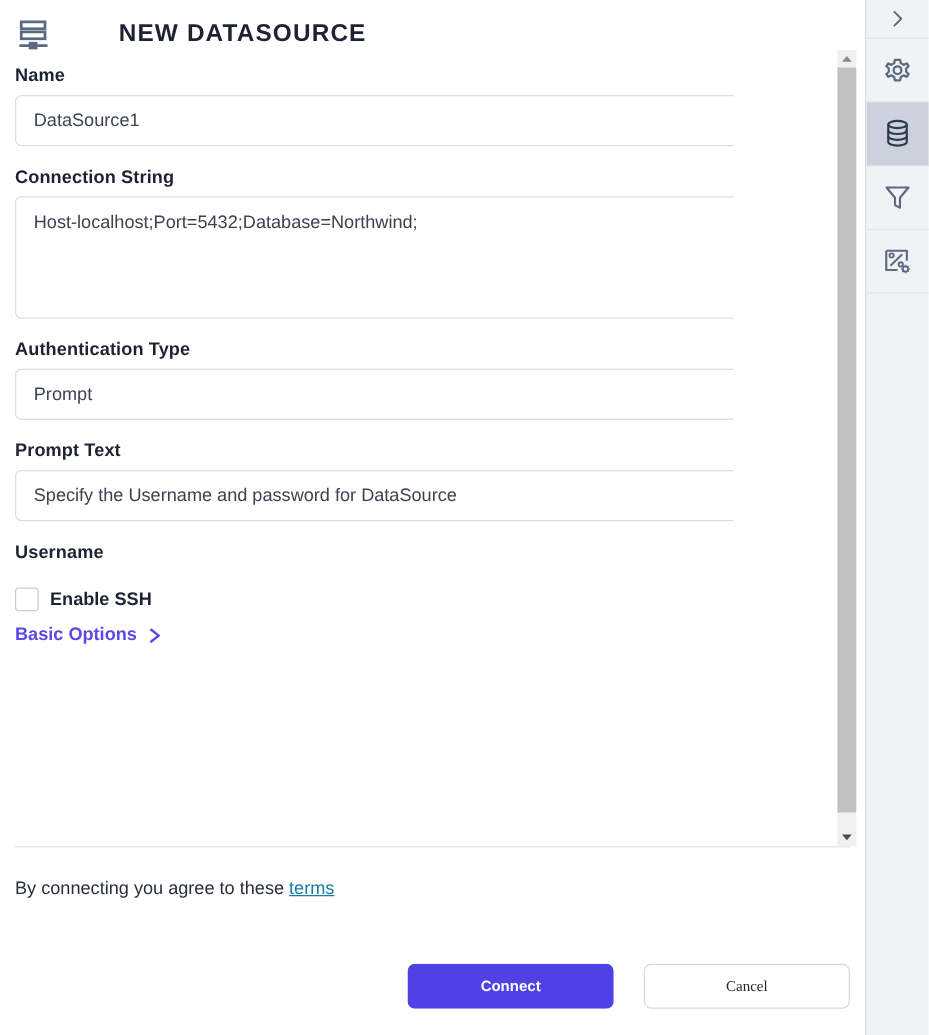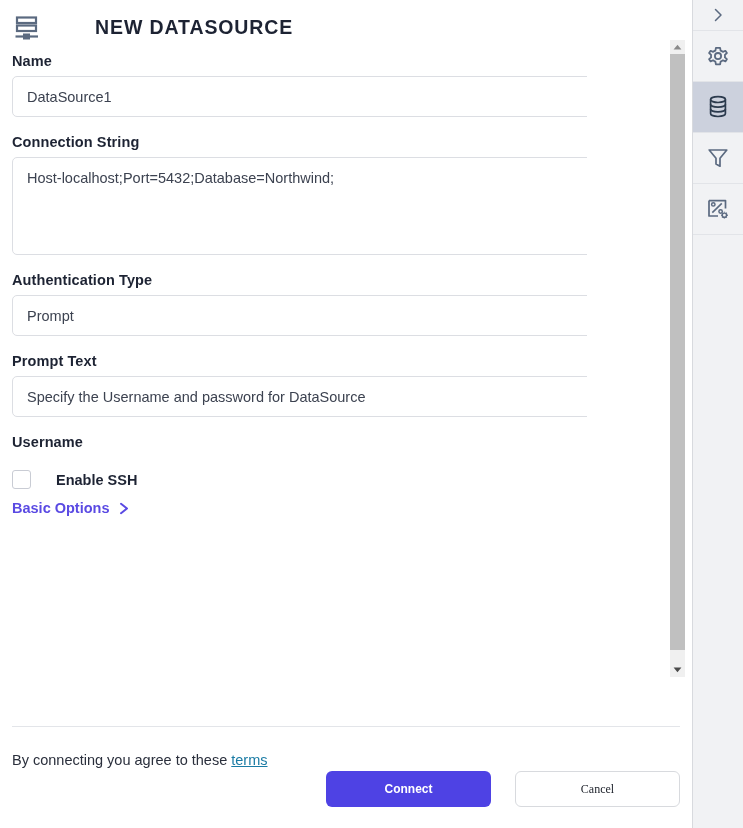--- a/index.html
+++ b/index.html
@@ -133,21 +133,21 @@
   .password-dots {
     letter-spacing: 3px;
     font-size: 15px;
     color: #3c4250;
   }
 
   
   .check-row {
     display: flex;
     align-items: center;
-    gap: 25px;
+    gap: 9px;
     margin-top: 20px;
     margin-bottom: 11px;
   }
   .checkbox-box {
     width: 19px;
     height: 19px;
     border: 1px solid #c9ccd4;
     border-radius: 3px;
     background: #ffffff;
     flex: none;
@@ -198,21 +198,21 @@
     height: 596px;
     background: #c0c0c0;
   }
 
   
   .footer {
     position: absolute;
     left: 0;
     bottom: 0;
     width: 692px;
-    height: 102px;
+    height: 151px;
     background: #ffffff;
   }
   .footer-divider {
     position: absolute;
     top: 0;
     left: 12px;
     width: 668px;
     height: 1px;
     background: #e3e5e9;
   }

